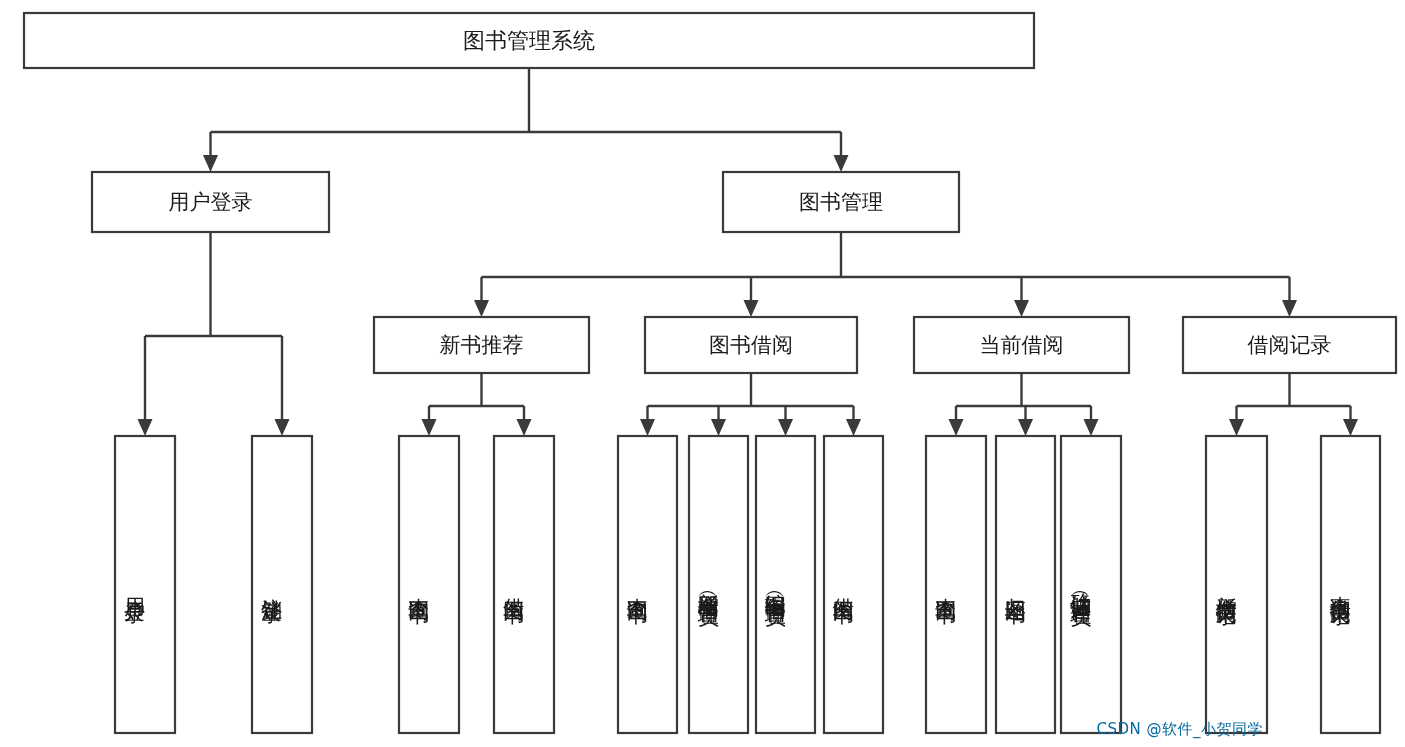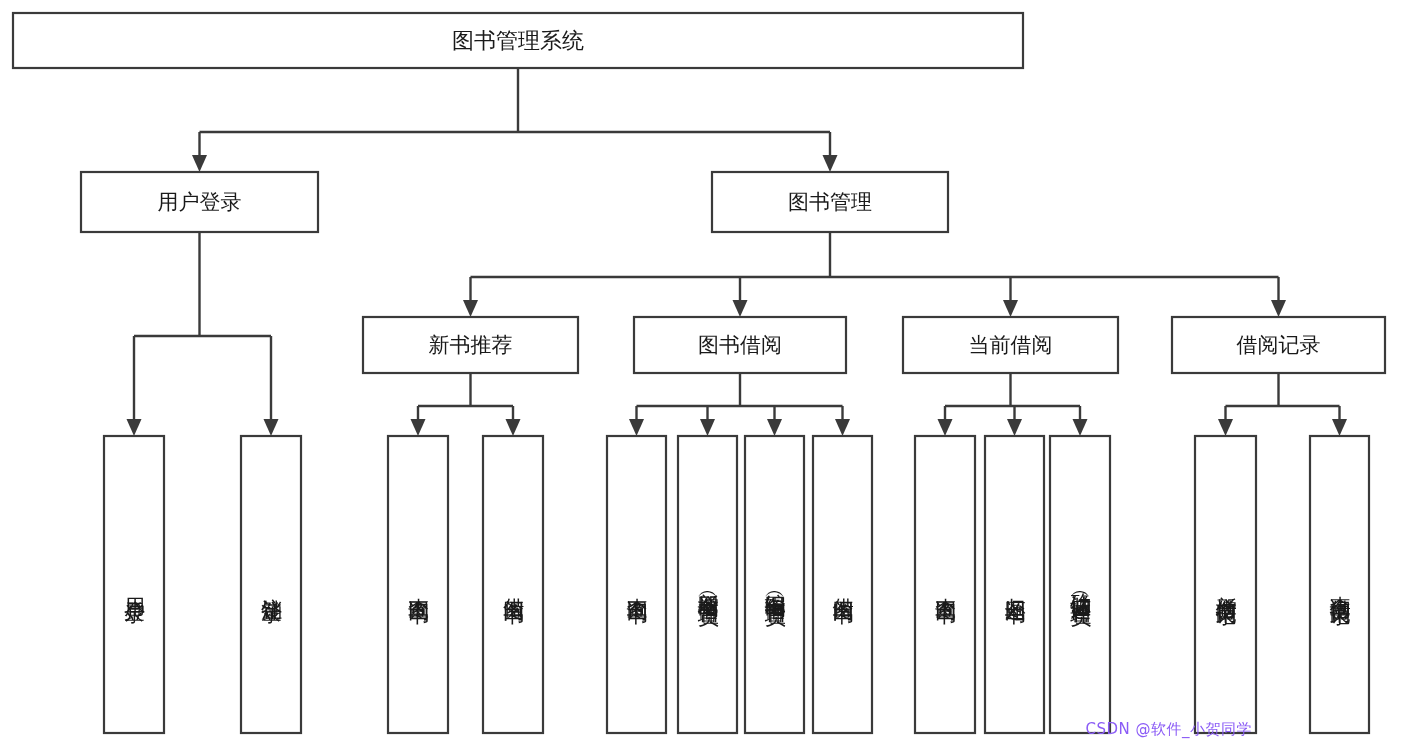--- a/index.html
+++ b/index.html
@@ -14,20 +14,21 @@
     position: relative;
     overflow: hidden;
     font-family: "DejaVu Sans", "Liberation Sans", sans-serif;
   }
   #diagram-root {
     position: absolute;
     left: 0;
     top: 0;
     width: 1270px;
     height: 747px;
+    padding-left: 11px;
   }
   svg.diagram {
     display: block;
     width: 1405px;
     height: 747px;
   }
   .node-rect {
     fill: #ffffff;
     stroke: #3a3a3a;
     stroke-width: 2.2;
@@ -69,21 +70,21 @@
     color: #1a1a1a;
     white-space: nowrap;
     text-align: center;
   }
   #watermark {
     position: absolute;
     right: 18px;
     bottom: 8px;
     font-family: "DejaVu Sans", "Liberation Sans", sans-serif;
     font-size: 15px;
-    color: #8b5cf6;
+    color: #0369a1;
     letter-spacing: 0.5px;
     user-select: none;
   }
 </style>
 </head>
 <body>
 
 <div id="diagram-root">
   <svg class="diagram" id="diagram-svg" viewBox="0 0 1405 747" xmlns="http://www.w3.org/2000/svg">
     <g id="edge-layer">

